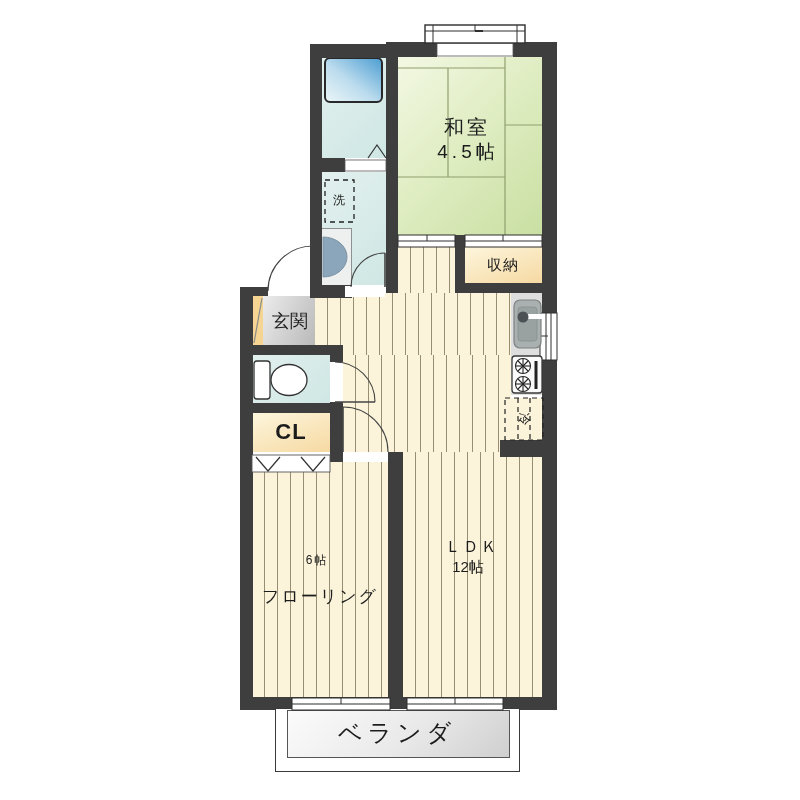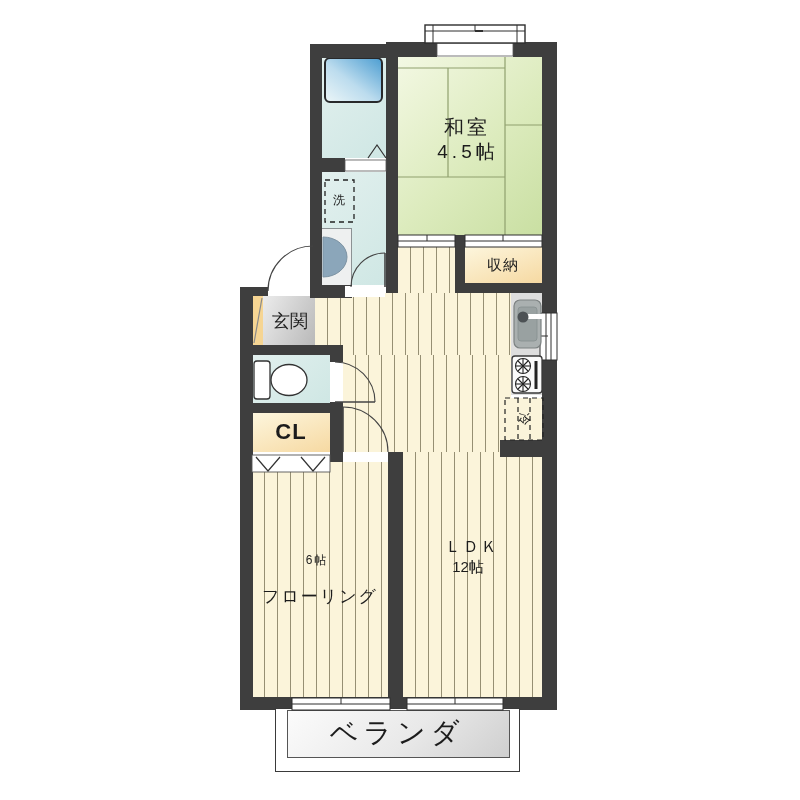--- a/index.html
+++ b/index.html
@@ -212,14 +212,14 @@
   <div class="lbl" style="left:339px;top:200px;font-size:12px;">洗</div>
 
   <div class="lbl" style="left:524px;top:419px;font-size:13px;transform:translate(-50%,-50%) rotate(90deg);">冷</div>
 
   <div class="lbl" style="left:320px;top:576px;font-size:17px;letter-spacing:2px;margin-top:20px;">フローリング</div>
   <div class="lbl" style="left:317px;top:560px;font-size:12px;letter-spacing:2px;">6帖</div>
 
   <div class="lbl" style="left:472px;top:547px;font-size:16px;letter-spacing:2px;">ＬＤＫ</div>
   <div class="lbl" style="left:468px;top:566px;font-size:15px;">12帖</div>
 
-  <div class="lbl" style="left:397px;top:733px;font-size:28px;letter-spacing:5px;">ベランダ</div>
+  <div class="lbl" style="left:397px;top:733px;font-size:24px;letter-spacing:5px;">ベランダ</div>
 </div>
 
 </body></html>

